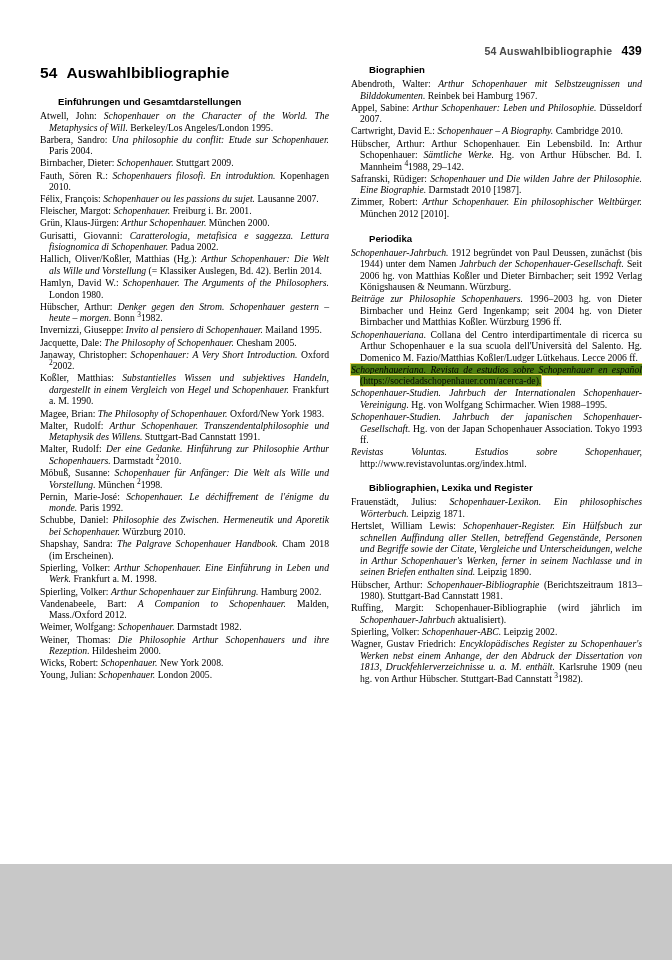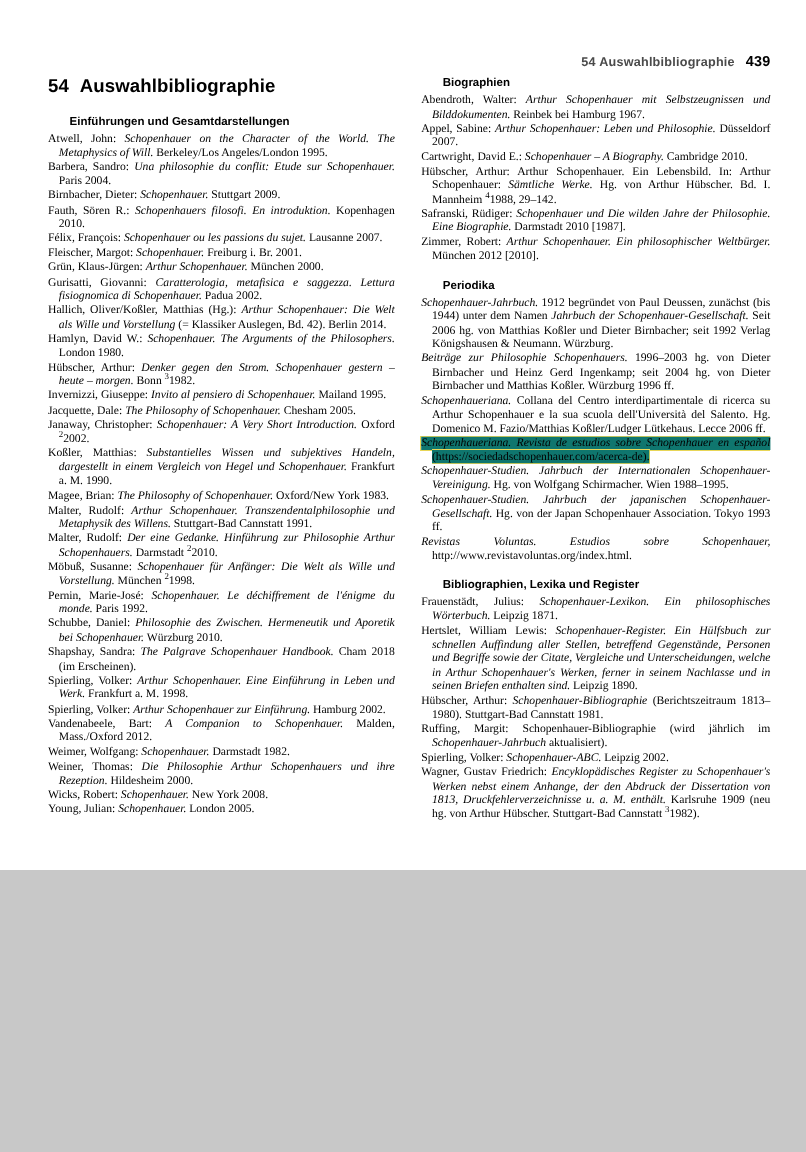--- a/index.html
+++ b/index.html
@@ -2,21 +2,21 @@
 <html><head>
 <meta charset="utf-8">
 <style>
   html, body {
     margin: 0;
     padding: 0;
     background: #c8c8c8;
   }
   .page {
     width: 672px;
-    height: 725px;
+    height: 864px;
     background: #ffffff;
     position: relative;
     box-sizing: border-box;
     font-family: "Liberation Serif", serif;
     color: #000;
     overflow: hidden;
   }
   .sheet {
     position: absolute;
     left: 40px;
@@ -73,21 +73,21 @@
     font-size: 9.7px;
     line-height: 11.55px;
     text-indent: -9px;
     padding-left: 9px;
     margin: 0 0 0.6px 0;
     text-align: justify;
   }
   .entry i { font-style: italic; }
   .entry sup { font-size: 7.4px; vertical-align: super; line-height: 0; }
   .hl {
-    background: #0f766e;
+    background: #4d7c0f;
     box-shadow: 0 0 0 1px #e8d657;
   }
 </style>
 </head>
 <body>
 
 <div class="page">
   <div class="sheet">
 
     <div class="runhead">

